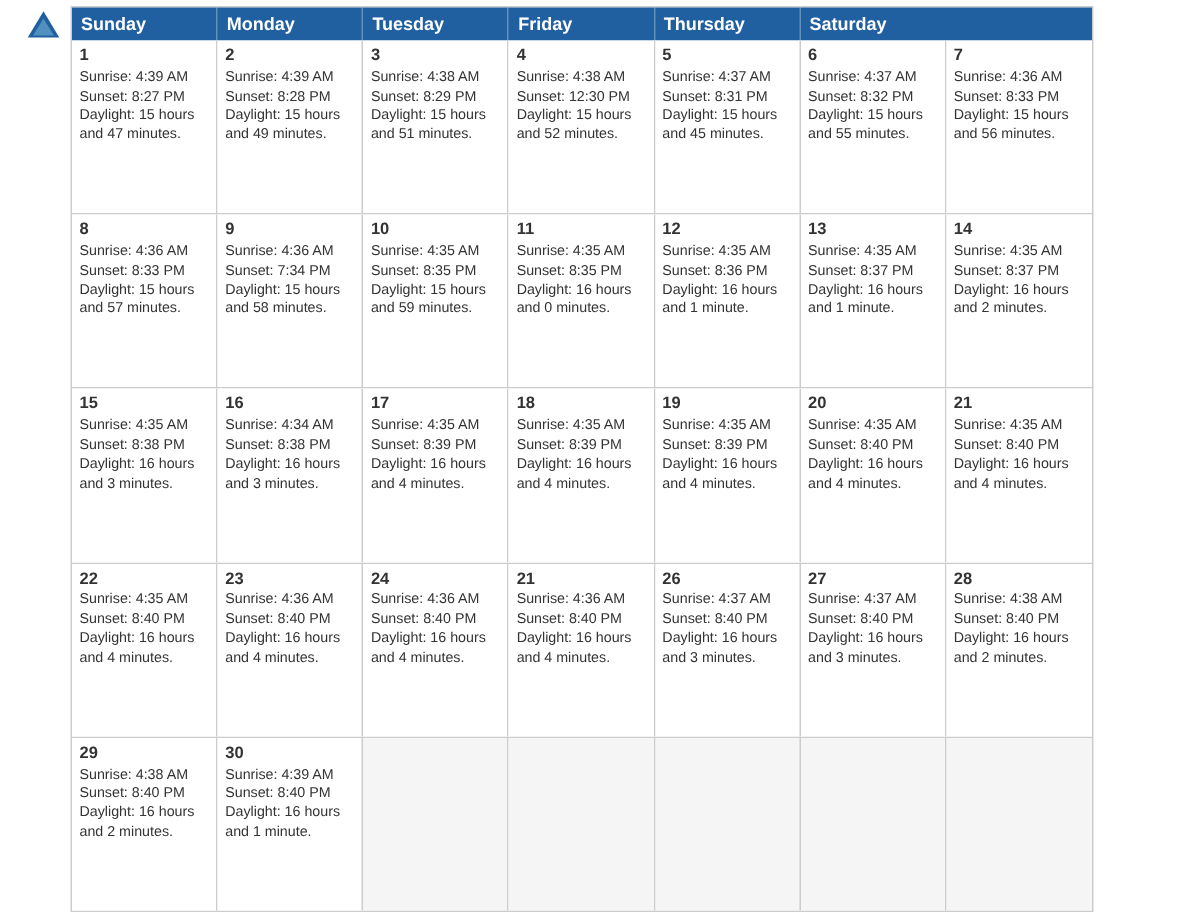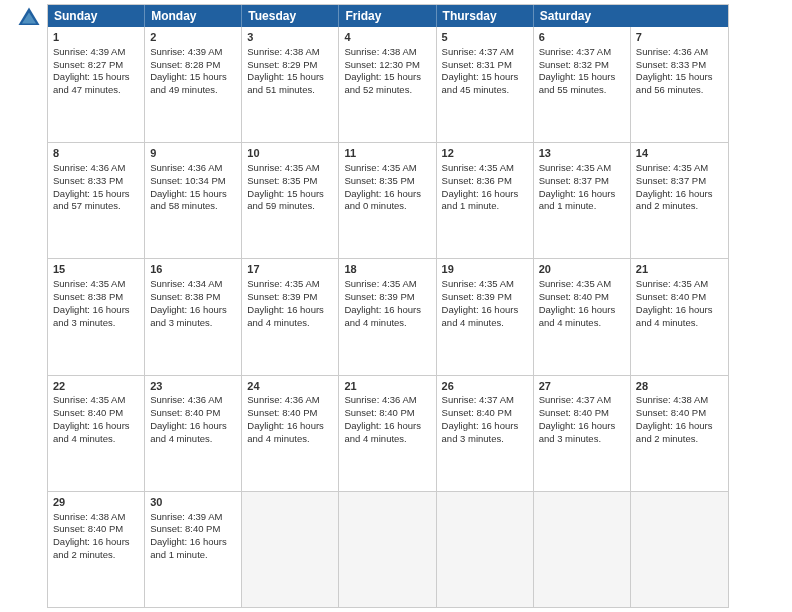--- a/index.html
+++ b/index.html
@@ -195,21 +195,21 @@
           <div class="cal-cell">
             <span class="day-num">8</span>
             <span style="display: block;">Sunrise: 4:36 AM</span>
             <span style="display: block;">Sunset: 8:33 PM</span>
             <span style="display: block;">Daylight: 15 hours</span>
             <span style="display: block;">and 57 minutes.</span>
           </div>
           <div class="cal-cell">
             <span class="day-num">9</span>
             <span style="display: block;">Sunrise: 4:36 AM</span>
-            <span style="display: block;">Sunset: 10:34 PM</span>
+            <span style="display: block;">Sunset: 7:34 PM</span>
             <span style="display: block;">Daylight: 15 hours</span>
             <span style="display: block;">and 58 minutes.</span>
           </div>
           <div class="cal-cell">
             <span class="day-num">10</span>
             <span style="display: block;">Sunrise: 4:35 AM</span>
             <span style="display: block;">Sunset: 8:35 PM</span>
             <span style="display: block;">Daylight: 15 hours</span>
             <span style="display: block;">and 59 minutes.</span>
           </div>

